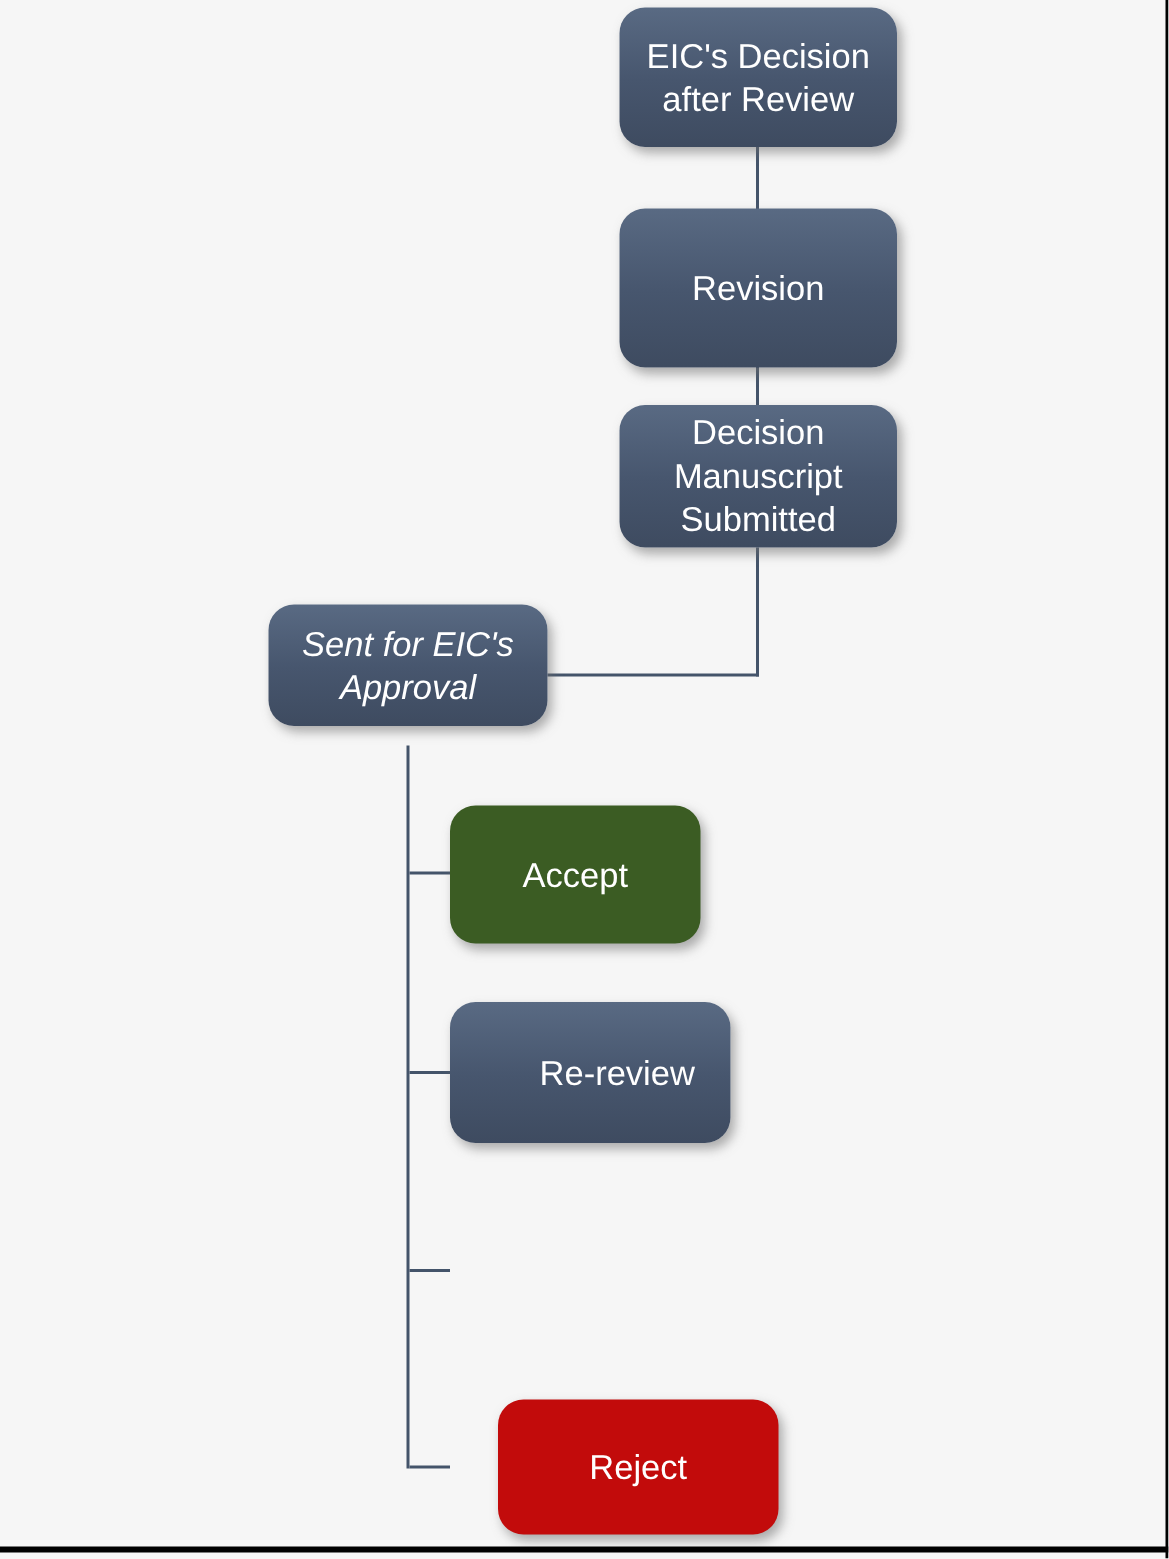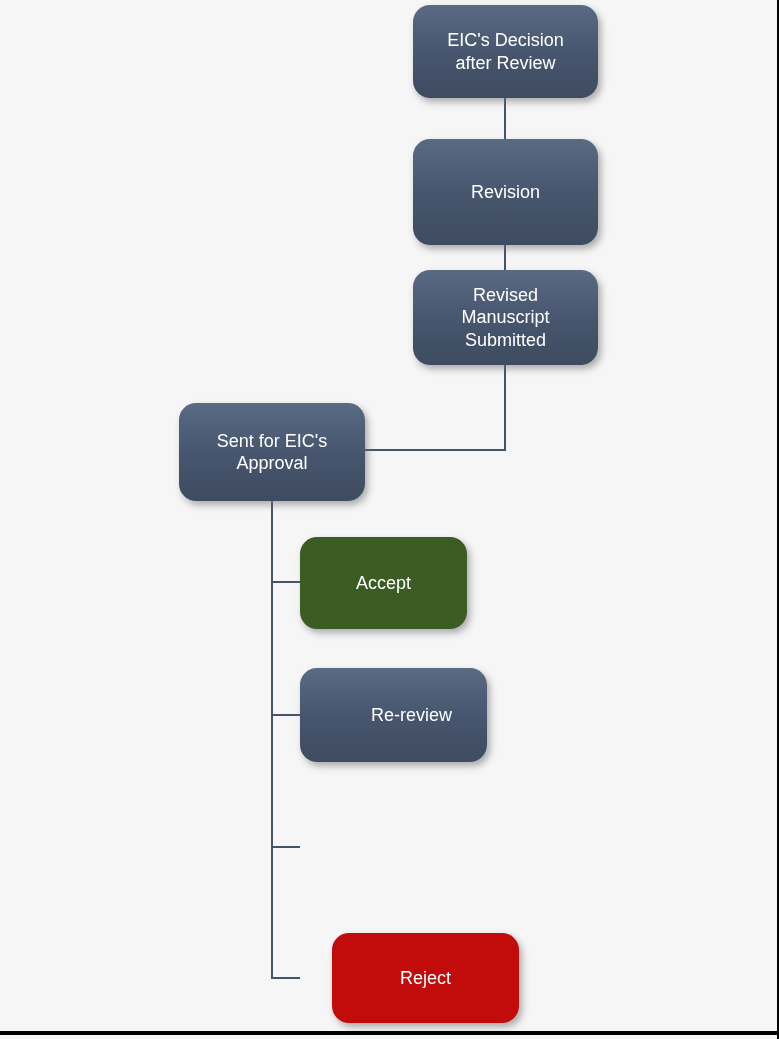--- a/index.html
+++ b/index.html
@@ -18,33 +18,33 @@
 
   
   .node {
     position: absolute;
     border-radius: 17px;
     color: #ffffff;
     display: flex;
     align-items: center;
     justify-content: center;
     text-align: center;
-    font-size: 18px;
+    font-size: 23px;
     line-height: 1.25;
     white-space: pre-line;
     box-shadow: 3px 4px 7px rgba(110,110,110,0.55);
   }
   .node.blue  { background: linear-gradient(180deg, #596a83 0%, #47566e 52%, #3e4b60 100%); }
   .node.green { background: #3b5c23; }
   .node.red   { background: #c20b0b; margin-left: 32px; }
 
   #n-eic       { left: 413px; top:   5px; width: 185px; height: 93px; }
   #n-revision  { left: 413px; top: 139px; width: 185px; height: 106px; }
   #n-revised   { left: 413px; top: 270px; width: 185px; height: 95px; }
-  #n-sent      { left: 179px; top: 403px; width: 186px; height: 98px; }
+  #n-sent      { left: 179px; top: 403px; width: 186px; height: 81px; font-style: italic; }
   #n-accept    { left: 300px; top: 537px; width: 167px; height: 92px; }
   #n-rereview  { left: 300px; top: 668px; width: 187px; height: 94px; padding-left: 36px; }
   #n-rerevision{ left: 300px; top: 802px; width: 187px; height: 91px; }
   #n-reject    { left: 300px; top: 933px; width: 187px; height: 90px; }
 
   
   .conn { position: absolute; background: #44546a; }
   .conn.v { width: 2px; }
   .conn.h { height: 2px; }
 
@@ -73,21 +73,21 @@
   <div class="conn h" id="c-revised-left"></div>
   <div class="conn v" id="c-sent-trunk"></div>
   <div class="conn h" id="c-branch-accept"></div>
   <div class="conn h" id="c-branch-rereview"></div>
   <div class="conn h" id="c-branch-rerevision"></div>
   <div class="conn h" id="c-branch-reject"></div>
 
   <div class="node blue" id="n-eic">EIC's Decision
 after Review</div>
   <div class="node blue" id="n-revision">Revision</div>
-  <div class="node blue" id="n-revised">Revised
+  <div class="node blue" id="n-revised">Decision
 Manuscript
 Submitted</div>
   <div class="node blue" id="n-sent">Sent for EIC's
 Approval</div>
   <div class="node green" id="n-accept">Accept</div>
   <div class="node blue" id="n-rereview">Re-review</div>
   <div class="node red" id="n-reject">Reject</div>
 
   <div class="frame-right"></div>
   <div class="frame-bottom"></div>

